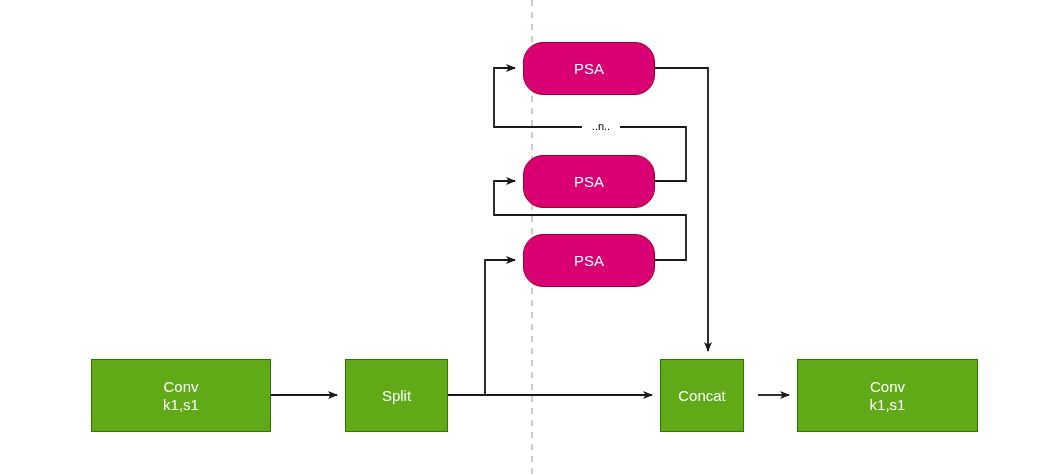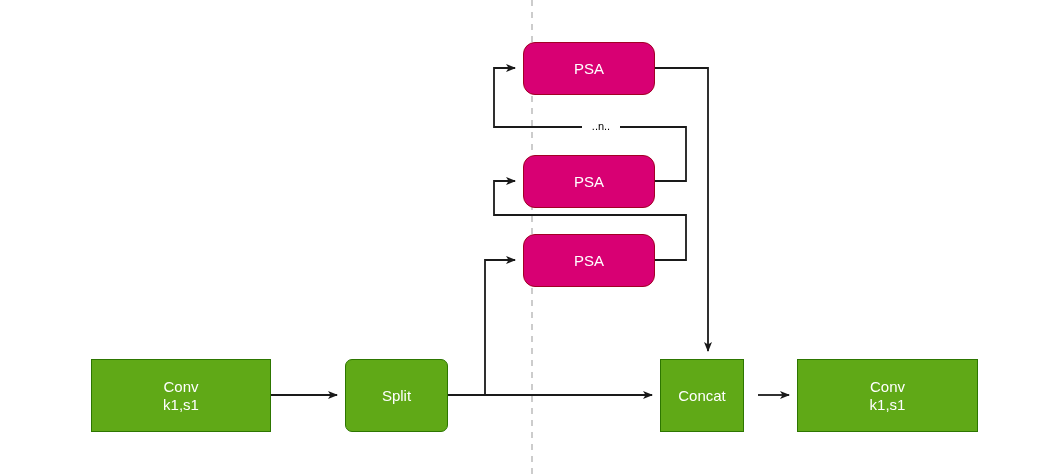--- a/index.html
+++ b/index.html
@@ -37,21 +37,21 @@
     z-index: 3;
   }
   .node-green {
     background: #60A917;
     border: 1px solid #2D7600;
     font-size: 15px;
   }
   .node-pink {
     background: #D80073;
     border: 1px solid #A20025;
-    border-radius: 12px;
+    border-radius: 20px;
     font-size: 15px;
   }
   .edge-label {
     position: absolute;
     z-index: 4;
     background: #ffffff;
     color: #000000;
     font-size: 11px;
     line-height: 1;
     padding: 0 3px;
@@ -89,21 +89,21 @@
     </g>
 
     <line x1="532" y1="0" x2="532" y2="474" stroke="#CCCCCC" stroke-width="2" stroke-dasharray="6 6" fill="none"></line>
   </svg>
 
   <div class="node node-green" style="left:91px; top:359px; width:180px; height:73px;">
     <span>Conv
 k1,s1</span>
   </div>
 
-  <div class="node node-green" style="left:345px; top:359px; width:103px; height:73px;border-radius:7px;">
+  <div class="node node-green" style="left:345px; top:359px; width:103px; height:73px;">
     <span>Split</span>
   </div>
 
   <div class="node node-pink" style="left:523px; top:42px; width:132px; height:53px;">
     <span>PSA</span>
   </div>
 
   <div class="node node-pink" style="left:523px; top:155px; width:132px; height:53px;">
     <span>PSA</span>
   </div>

